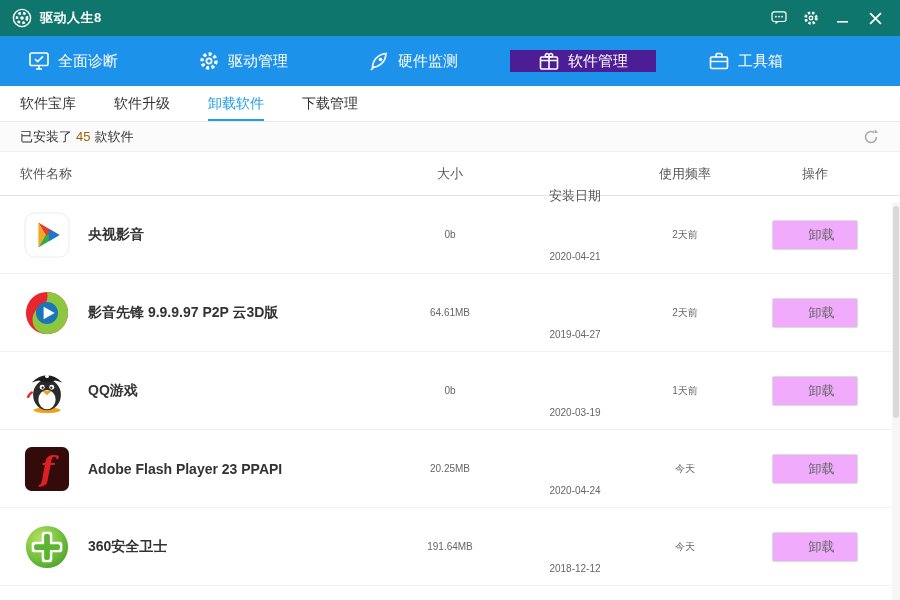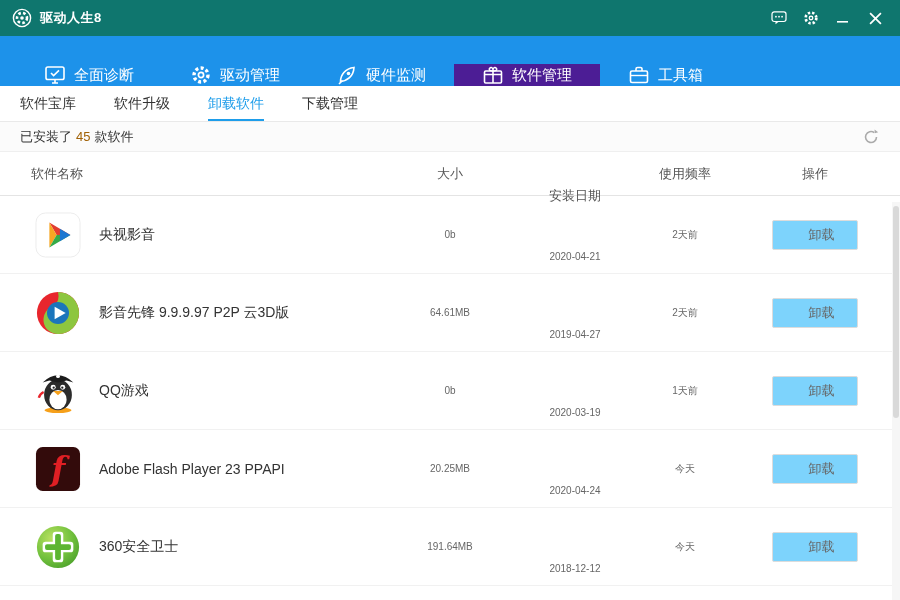--- a/index.html
+++ b/index.html
@@ -12,21 +12,21 @@
   .titlebar {
     height:36px; background:#0f766e;
     display:flex; align-items:center; padding:0 12px; color:#fff;
   }
   .titlebar .logo { width:20px; height:20px; margin-right:8px; display:flex; }
   .titlebar .app-title { font-size:13px; font-weight:bold; letter-spacing:.5px; }
   .titlebar .spacer { flex:1; }
   .tb-btn { width:26px; height:26px; display:flex; align-items:center; justify-content:center; cursor:pointer; margin-left:6px; }
   
   .nav {
-    height:50px; background:#1d92ea; display:flex; align-items:flex-end; padding-left:16px;
+    height:50px; background:#1d92ea; display:flex; align-items:center; gap:24px;
   }
   .nav-item {
     display:flex; align-items:center; padding:0 28px; color:#fff; font-size:15px; cursor:pointer;
   }
   .nav-item.active { background:#4c1d95; }
   .nav-item .nicon { width:22px; height:22px; margin-right:8px; display:flex; }
   
   .subnav {
     height:36px; background:#fff; border-bottom:1px solid #e9e9e9;
     display:flex; align-items:stretch; padding-left:20px;
@@ -45,35 +45,35 @@
     display:flex; align-items:center; padding:0 20px; font-size:13px; color:#333;
   }
   .statusbar .count { color:#a16207; margin:4px 4px; }
   .statusbar .spacer { flex:1; }
   .refresh { width:18px; height:18px; display:flex; cursor:pointer; }
   
   .thead {
     height:44px; display:flex; align-items:center; border-bottom:1px solid #e4e4e4;
     font-size:13px; color:#555; padding-right:10px;
   }
-  .col-name { flex:1; padding-left:31px; text-align:left; }
+  .col-name { flex:1; padding-left:20px; text-align:left; }
   .col-size { width:140px; text-align:center; }
   .col-date { width:110px; text-align:center;margin-top:44px; }
   .col-freq { width:110px; text-align:center; }
   .col-op   { width:150px; text-align:center; }
   .trow {
     height:78px; display:flex; align-items:center; border-bottom:1px solid #f1f1f1;
     padding-right:10px;
   }
   .trow .col-name { display:flex; align-items:center; }
   .app-icon { width:46px; height:46px; margin-left:4px; margin-right:18px; flex:0 0 46px; display:flex; }
-  .app-name { font-size:14px; font-weight:normal; color:#333; }
+  .app-name { font-size:14px; font-weight:bold; color:#333; }
   .cell { font-size:10px; color:#666; }
   .uninstall-btn {
-    width:86px; height:30px; background:#7dd3fc; border:1px solid #dcdcdc; border-radius:2px;
+    width:86px; height:30px; background:#f0abfc; border:1px solid #dcdcdc; border-radius:2px;
     color:#666; font-size:13px; cursor:pointer;
     font-family:"Liberation Sans","DejaVu Sans",sans-serif;
     padding-left:13px;
   }
   
   .scrollbar {
     position:absolute; top:202px; bottom:0; right:0; width:8px; background:#f6f6f6;
   }
   .scroll-thumb {
     position:absolute; top:4px; left:1px; width:6px; height:212px;

